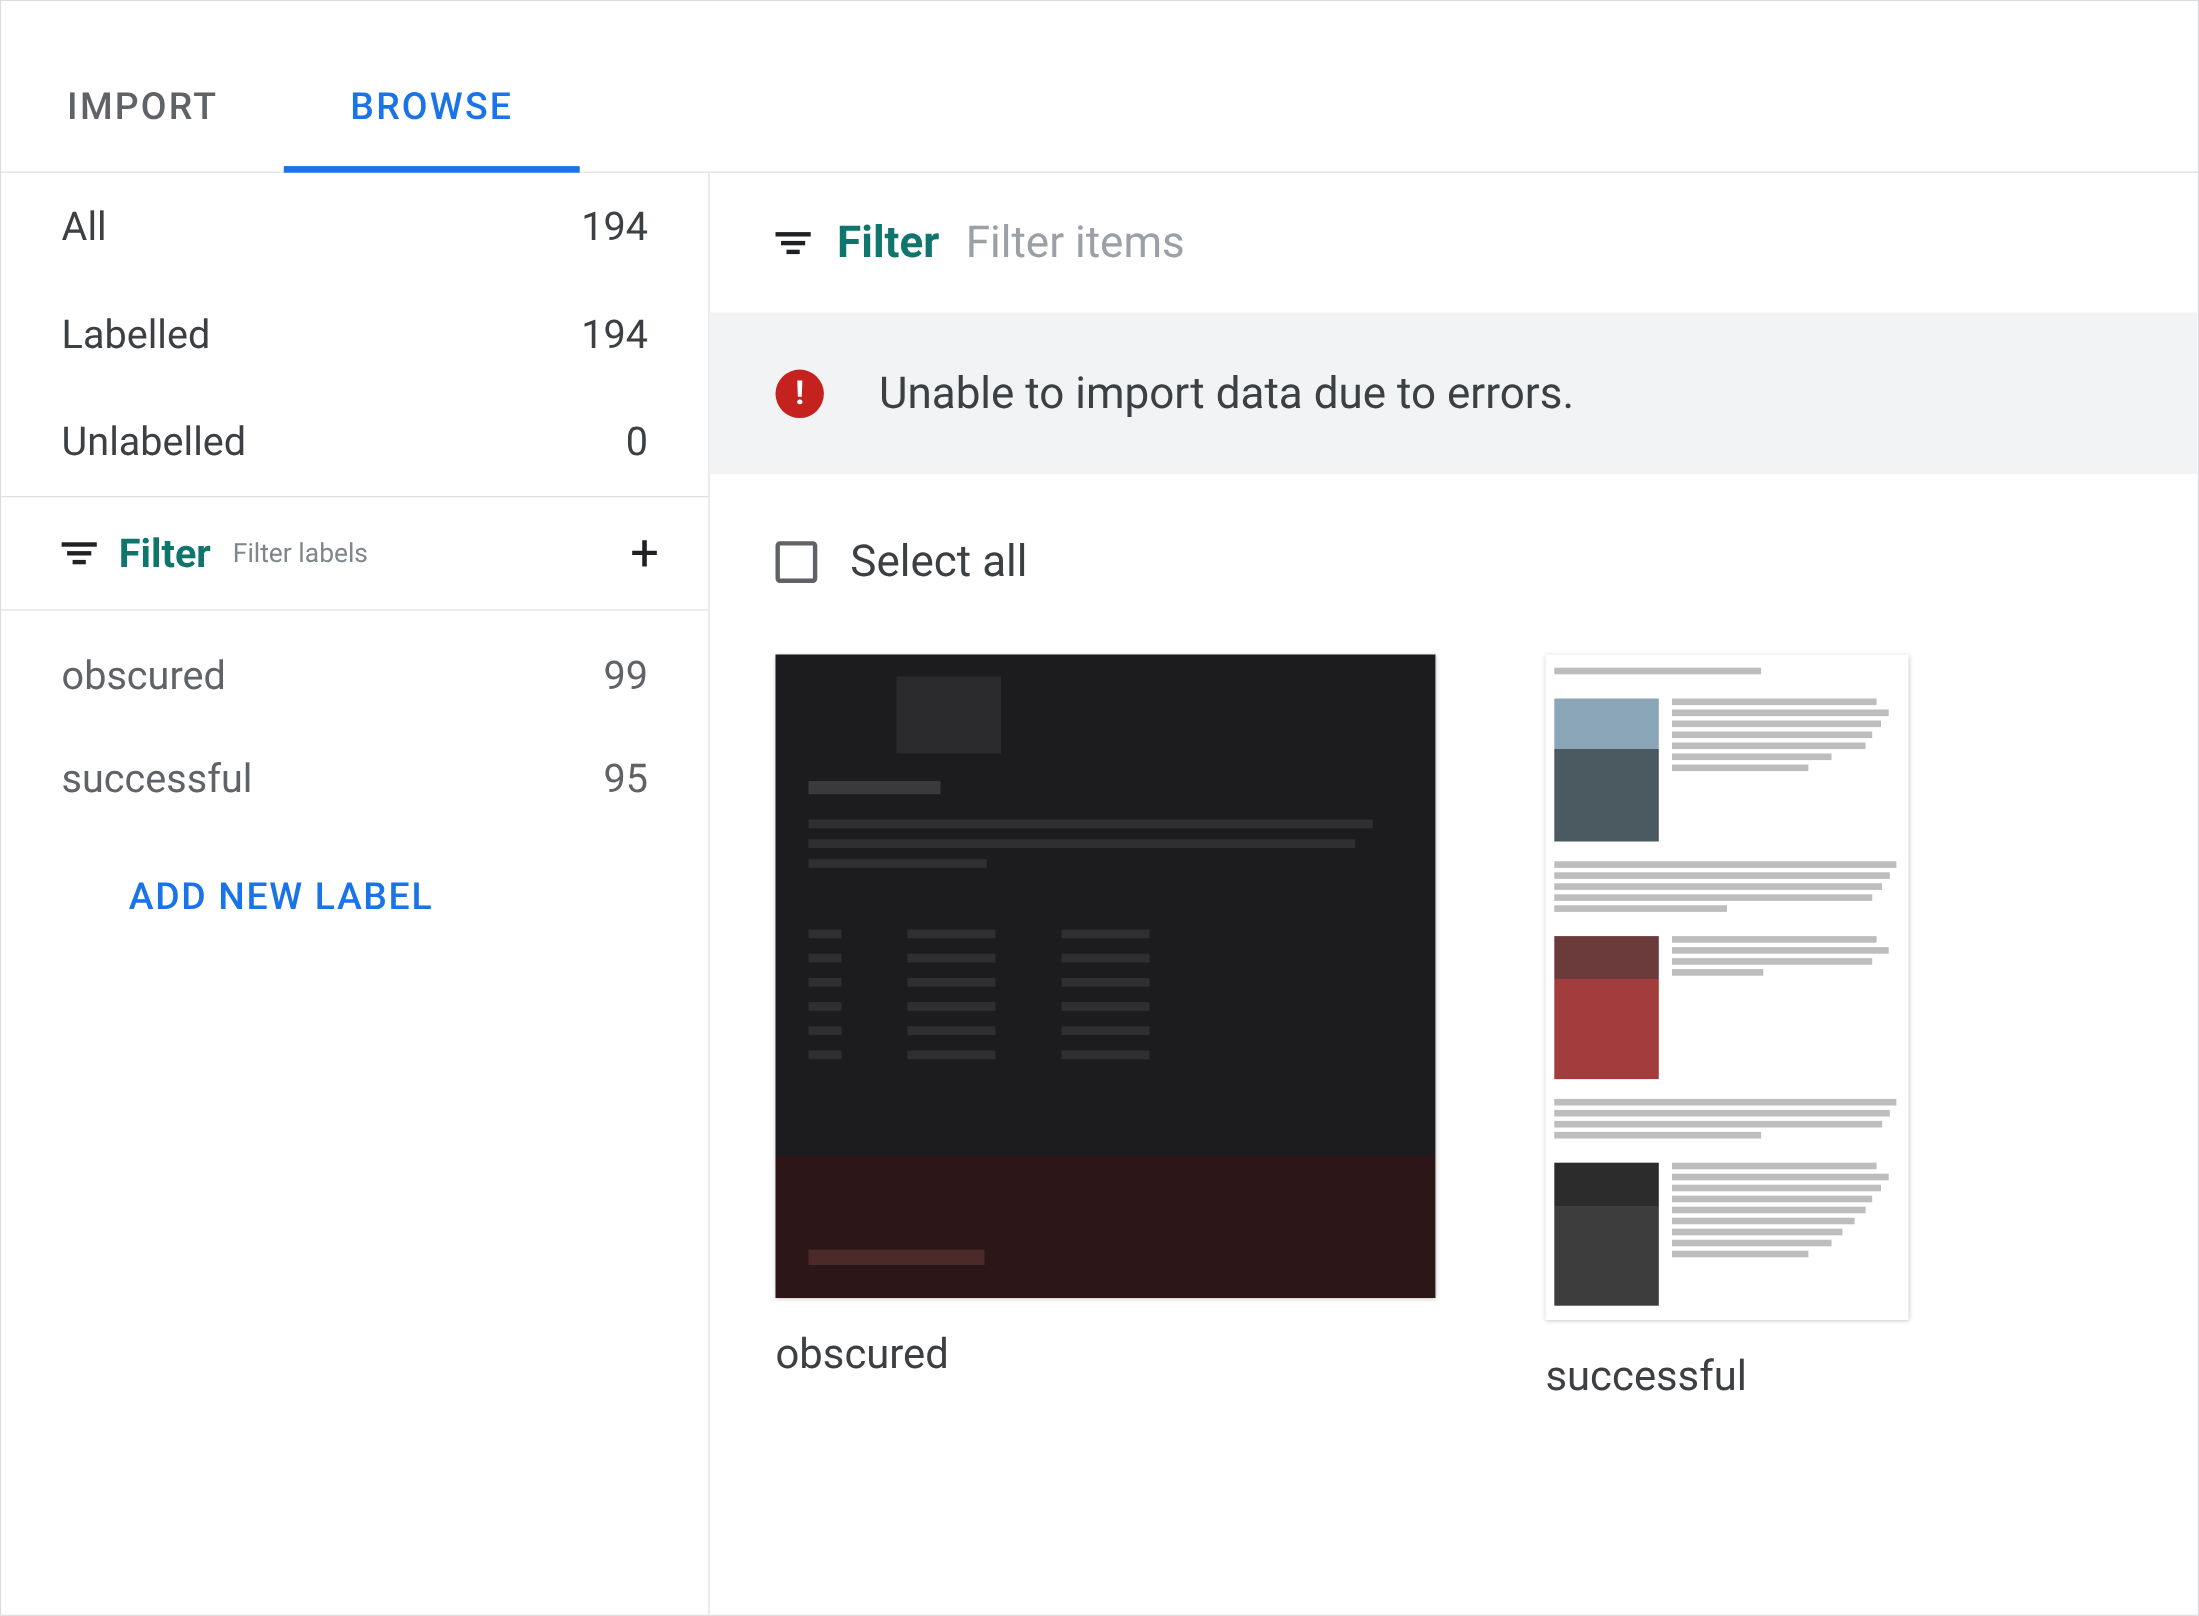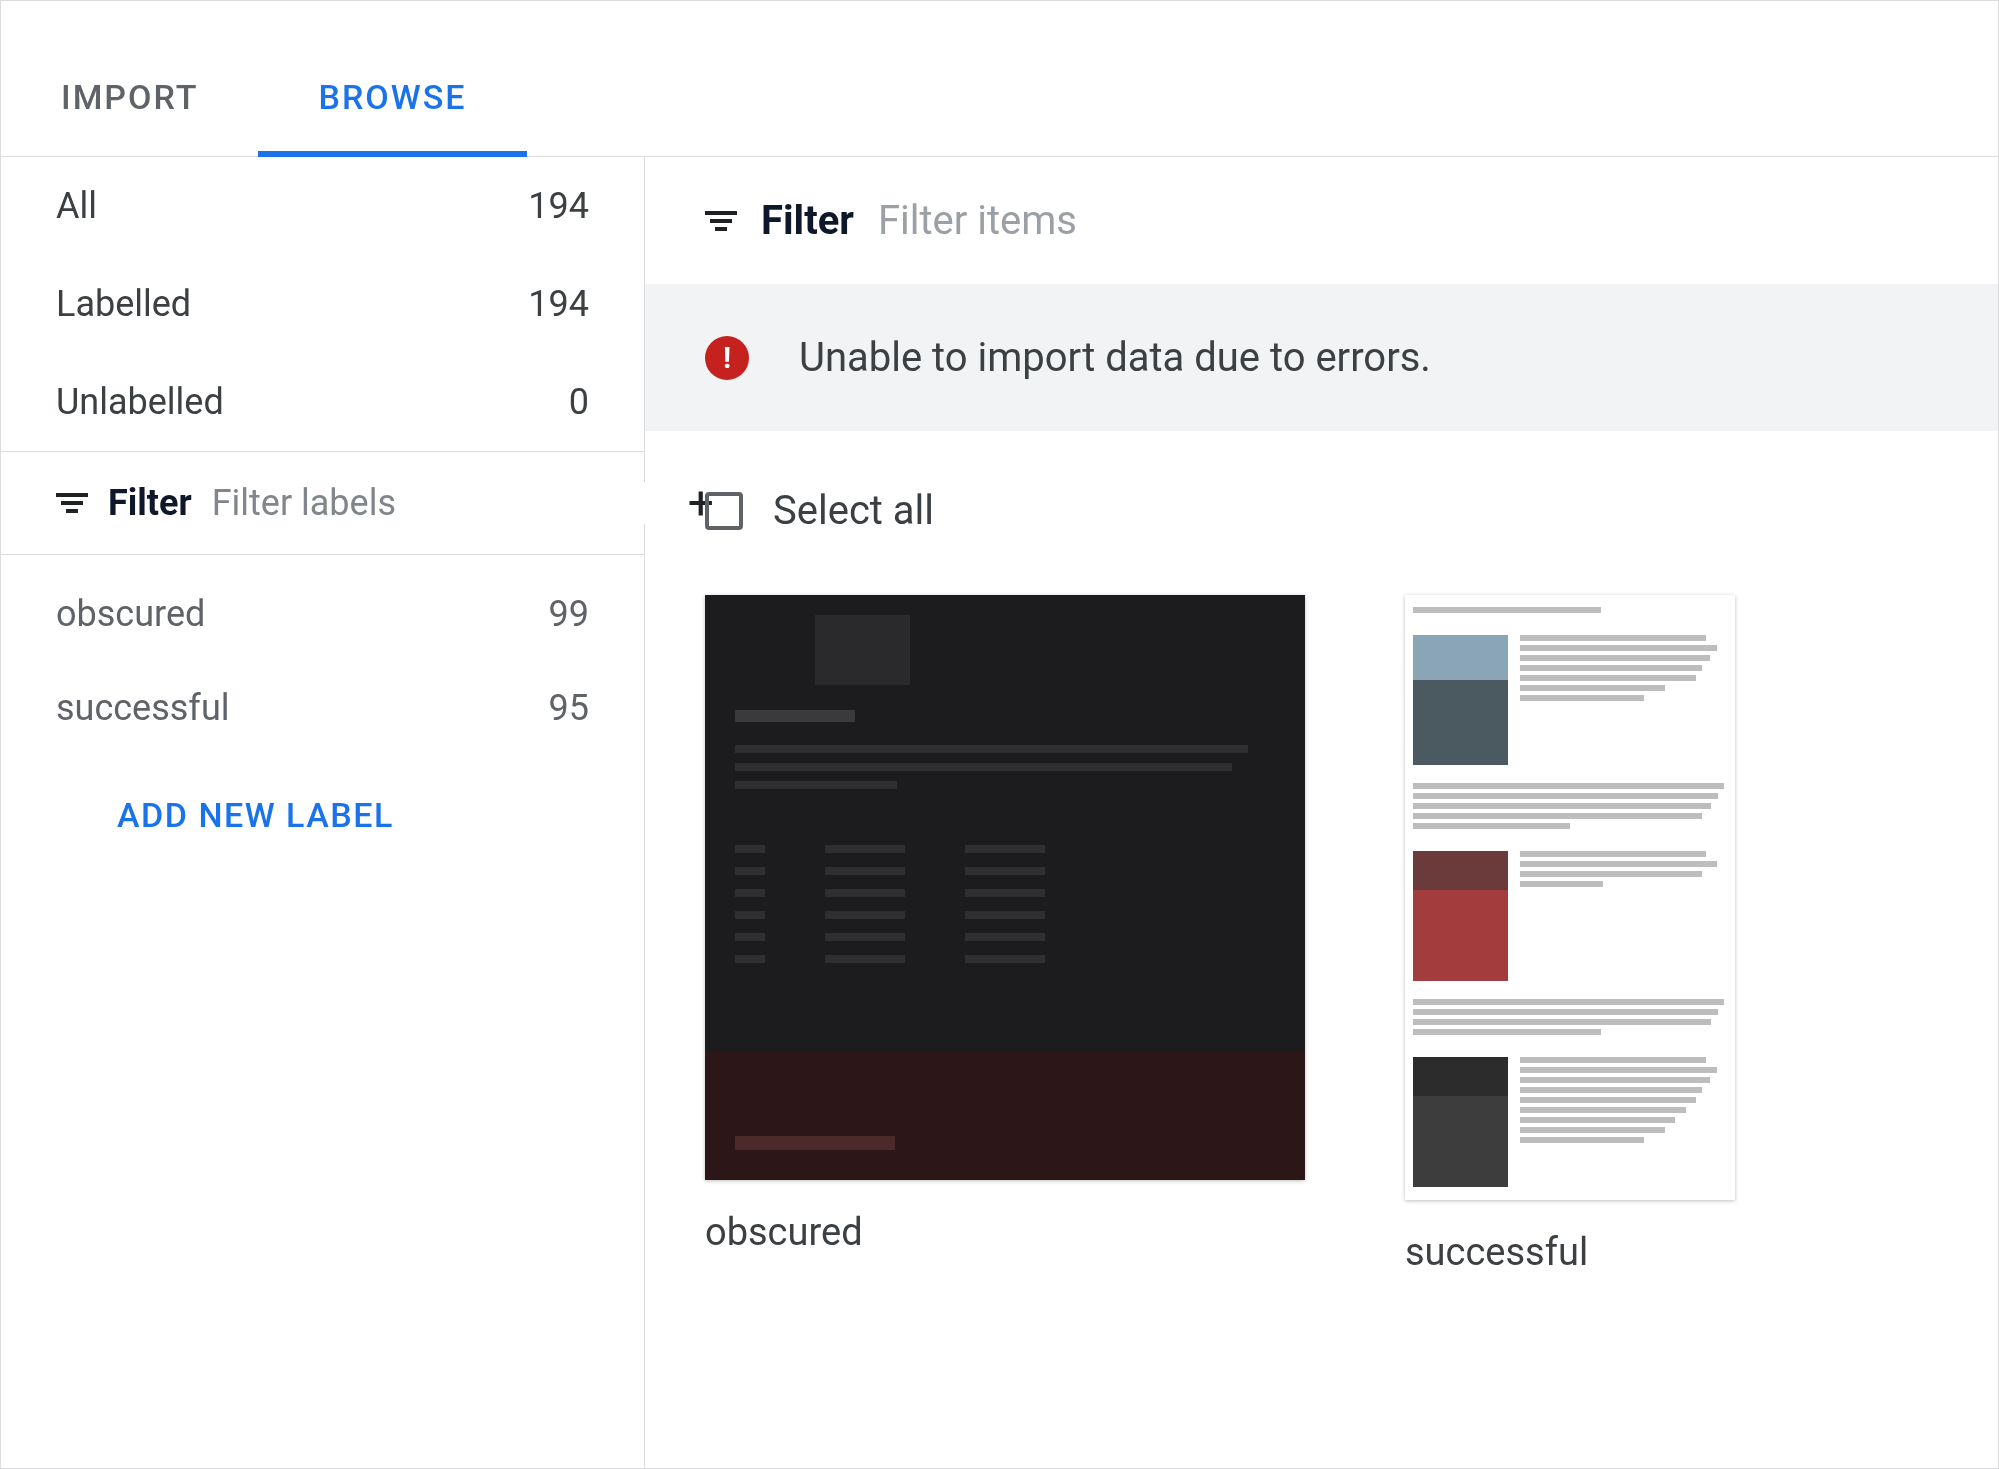--- a/index.html
+++ b/index.html
@@ -67,25 +67,25 @@
     cursor: pointer;
   }
   .stat-row .count { color: #3c4043; }
   .filter-row {
     display: flex;
     align-items: center;
     padding: 28px 45px 28px 55px;
     gap: 20px;
     font-size: 36px;
   }
-  .filter-label { font-weight: 700; color: #0f172a; }
+  .filter-label { font-weight: 700; color: #0f766e; }
   .filter-input {
     border: none;
     outline: none;
-    font-size: 36px;
+    font-size: 24px;
     color: #80868b;
     flex: 1;
     font-family: inherit;
   }
   .filter-input::placeholder { color: #80868b; }
   .icon-filter {
     width: 32px; height: 32px;
     display: inline-flex; flex-direction: column; gap: 4px;
     justify-content: center;
   }

